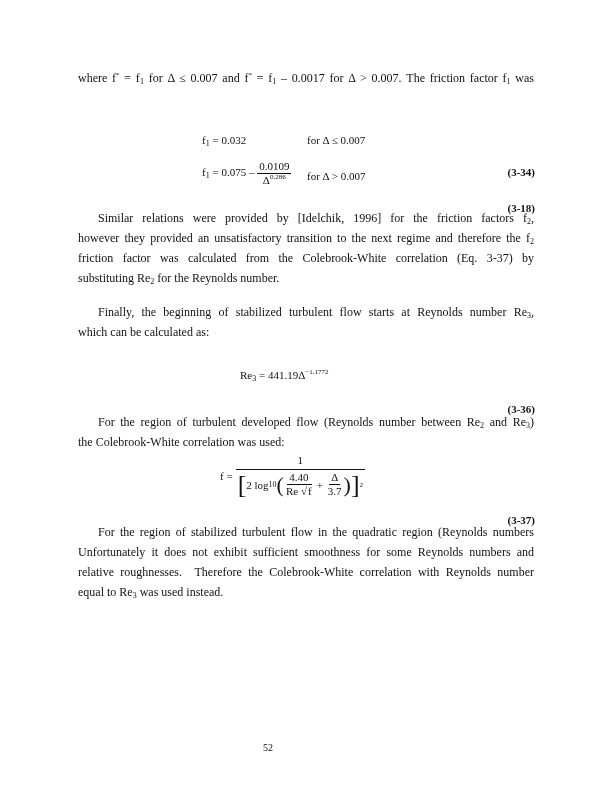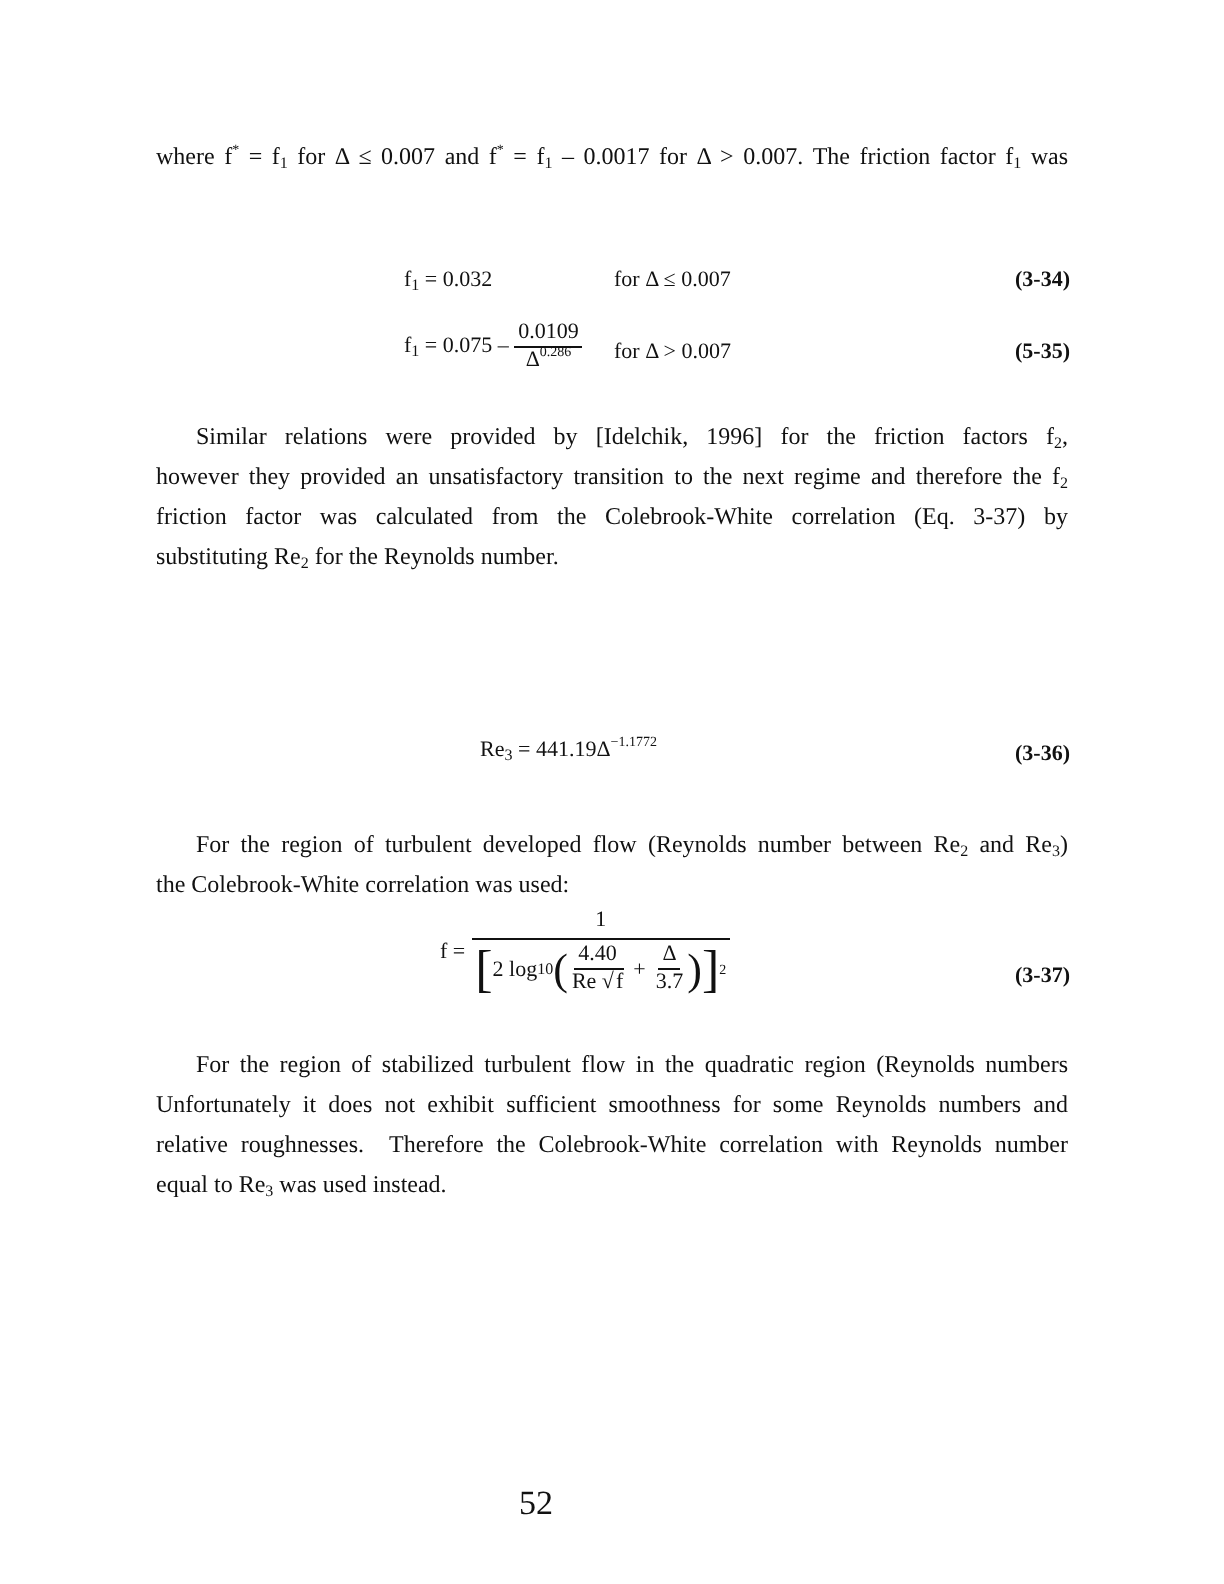--- a/index.html
+++ b/index.html
@@ -11,27 +11,27 @@
     .para {
       position: absolute; left: 78px; width: 456px;
       line-height: 20px; text-align: justify; font-size: 12px;
     }
     .para .line { display: block; height: 20px; white-space: nowrap; }
     .para .line.just { text-align: justify; text-align-last: justify; white-space: normal; }
     .indent { padding-left: 20px; }
     sub { font-size: 8px; vertical-align: -2px; line-height: 0; }
     sup { font-size: 7px; vertical-align: 5px; line-height: 0; }
     .eq { position: absolute; font-size: 11px; white-space: nowrap; }
-    .eqnum { position: absolute; right: 77px; font-weight: bold; font-size: 11px; }
+    .eqnum { position: absolute; right: 77px; font-weight: bold; font-size: 11px; margin-top: 32px; }
     .frac { display: inline-flex; flex-direction: column; align-items: center; vertical-align: middle; }
     .frac .num { border-bottom: 1px solid #111; padding: 0 2px; line-height: 13px; }
     .frac .den { line-height: 13px; padding: 0 2px; }
     .bracket { font-size: 26px; font-weight: 100; vertical-align: middle; line-height: 26px; }
     .paren { font-size: 22px; vertical-align: middle; line-height: 22px; }
-    .pagenum { position: absolute; top: 742px; left: 0; width: 536px; text-align: center; font-size: 17px; }
+    .pagenum { position: absolute; top: 742px; left: 0; width: 536px; text-align: center; font-size: 10px; }
     .sqrt { border-top: 1px solid #111; padding-left: 1px; }
   </style>
 </head>
 <body>
 
 <div class="page">
 
   <div class="para" style="top:68px;">
     <span class="line just">where f<sup>*</sup> = f<sub>1</sub> for Δ ≤ 0.007 and f<sup>*</sup> = f<sub>1</sub> – 0.0017 for Δ &gt; 0.007. The friction factor f<sub>1</sub> was</span>
   </div>
@@ -45,29 +45,33 @@
 
   <div class="eq" style="left:202px; top:160px;">
     <span>f</span><sub>1</sub>
     <span>= 0.075 –</span>
     <span class="frac">
       <span class="num">0.0109</span>
       <span class="den"><span>Δ</span><sup>0.286</sup></span>
     </span>
   </div>
   <div class="eq" style="left:307px; top:170px;">for Δ &gt; 0.007</div>
-  <div class="eqnum" style="top:170px;">(5-35)</div>
+  <div class="eqnum" style="top:170px;">(3-18)</div>
 
   <div class="para" style="top:208px;">
     <span class="line just indent">Similar relations were provided by [Idelchik, 1996] for the friction factors f<sub>2</sub>,</span>
     <span class="line just">however they provided an unsatisfactory transition to the next regime and therefore the f<sub>2</sub></span>
     <span class="line just">friction factor was calculated from the Colebrook-White correlation (Eq. 3-37) by</span>
     <span class="line">substituting Re<sub>2</sub> for the Reynolds number.</span>
   </div>
 
+  <div class="para" style="top:302px;">
+    <span class="line just indent">Finally, the beginning of stabilized turbulent flow starts at Reynolds number Re<sub>3</sub>,</span>
+    <span class="line">which can be calculated as:</span>
+  </div>
 
   <div class="eq" style="left:240px; top:369px;">
     <span>Re</span><sub>3</sub>
     <span>= 441.19Δ</span><sup>−1.1772</sup>
   </div>
   <div class="eqnum" style="top:371px;">(3-36)</div>
 
   <div class="para" style="top:396px;margin-top:16px;">
     <span class="line just indent">For the region of turbulent developed flow (Reynolds number between Re<sub>2</sub> and Re<sub>3</sub>)</span>
     <span class="line">the Colebrook-White correlation was used:</span>

